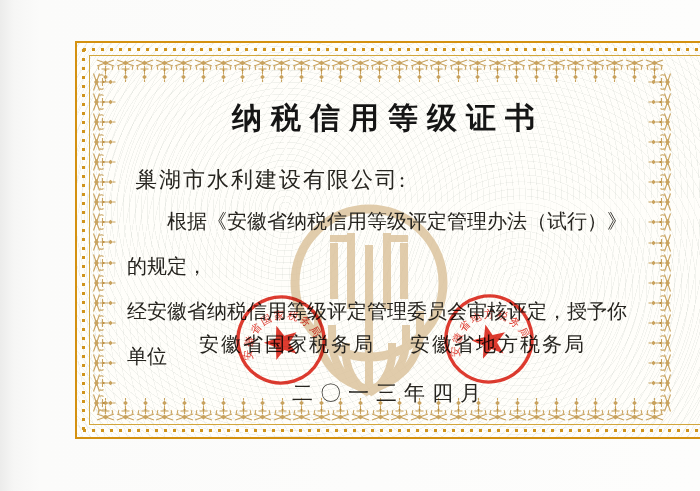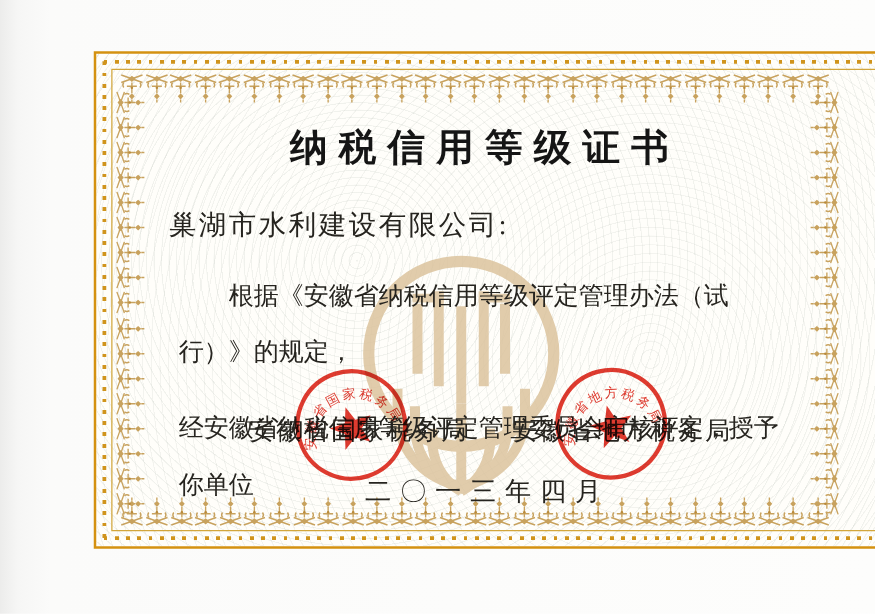--- a/index.html
+++ b/index.html
@@ -42,21 +42,21 @@
   
   .title{
     position:absolute;left:0;top:55px;width:100%;text-align:center;
     transform:translateX(-15px);
     font-family:"Liberation Sans","DejaVu Sans",sans-serif;
     font-weight:700;font-size:30px;letter-spacing:9px;color:#151515;
   }
   .recipient{position:absolute;left:58px;top:122px;font-size:22px;color:#26241f;letter-spacing:2px;}
   .body-text{position:absolute;left:50px;top:156px;width:514px;font-size:20px;
     line-height:45px;color:#26241f;}
-  .body-text p{margin:16px;}
+  .body-text p{margin:0;}
   .body-text p.first{text-indent:2em;}
   .issuer{position:absolute;top:288px;font-size:20px;color:#26241f;letter-spacing:2px;}
   .issuer-left{left:122px;}
   .issuer-right{left:333px;}
   .date-line{position:absolute;left:0;top:336px;width:100%;text-align:center;
     transform:translateX(-13px);font-size:21px;letter-spacing:7px;color:#26241f;}
   
   .seal{position:absolute;mix-blend-mode:multiply;opacity:.92;}
   .seal-left{left:156px;top:249px;}
   .seal-right{left:364px;top:248px;}

